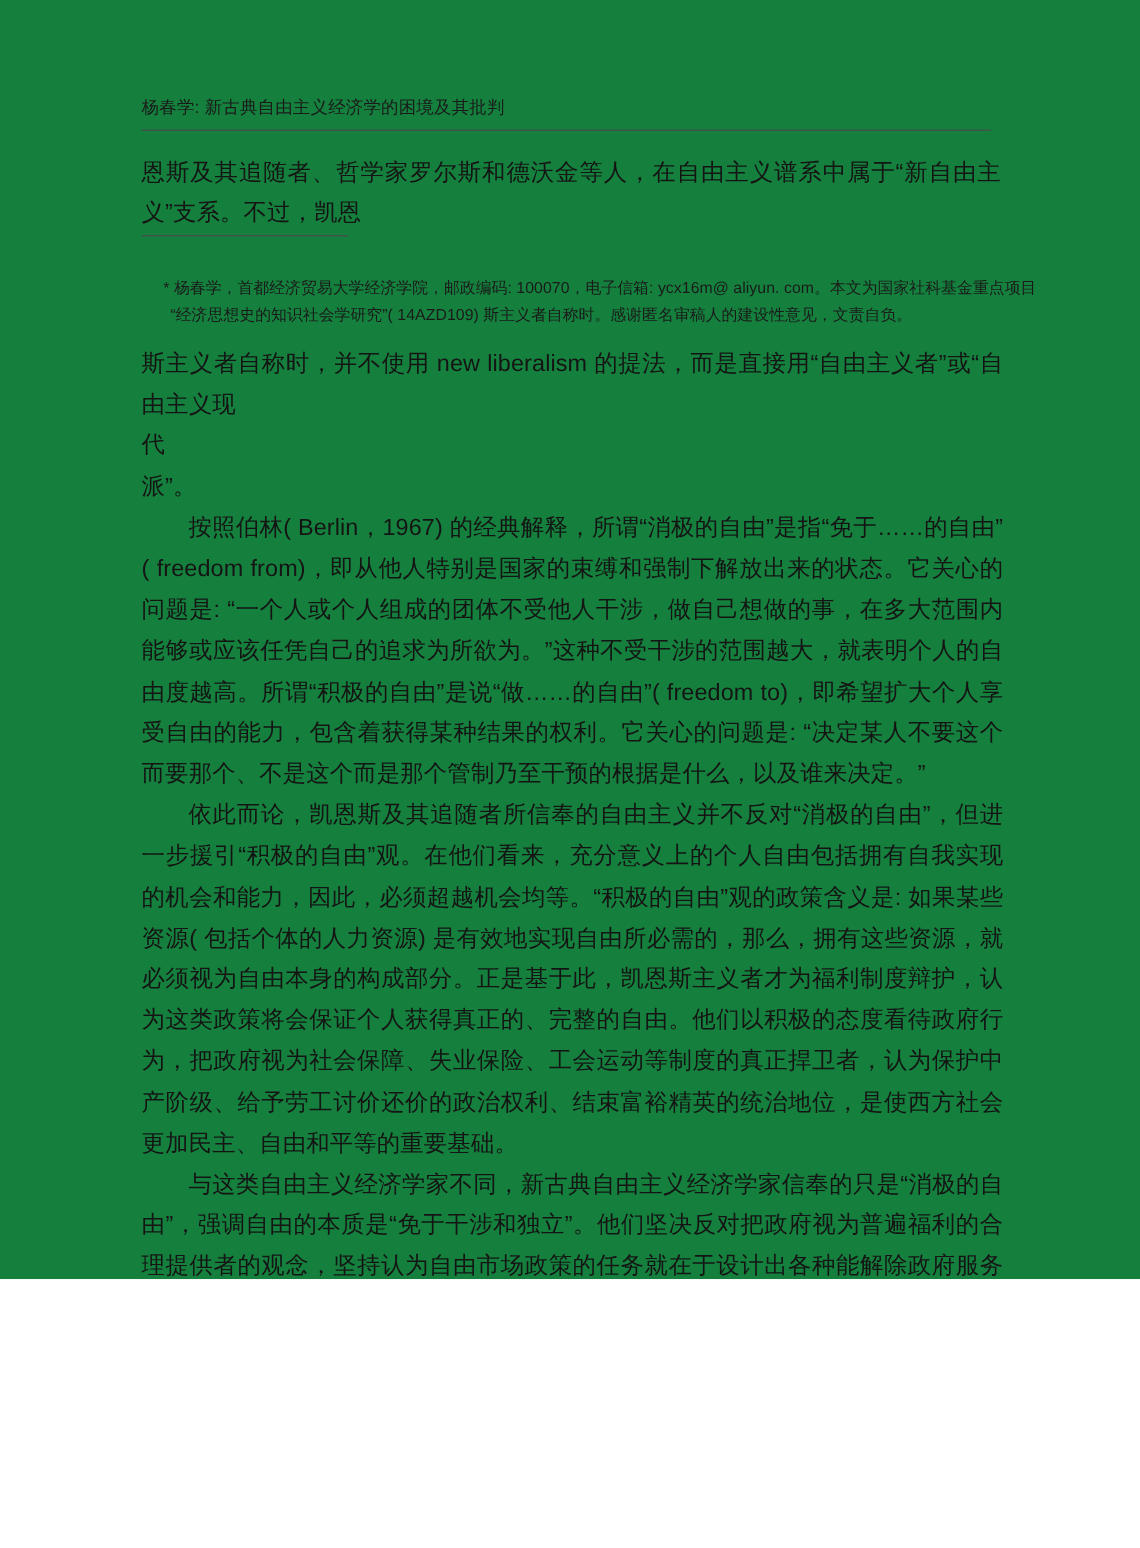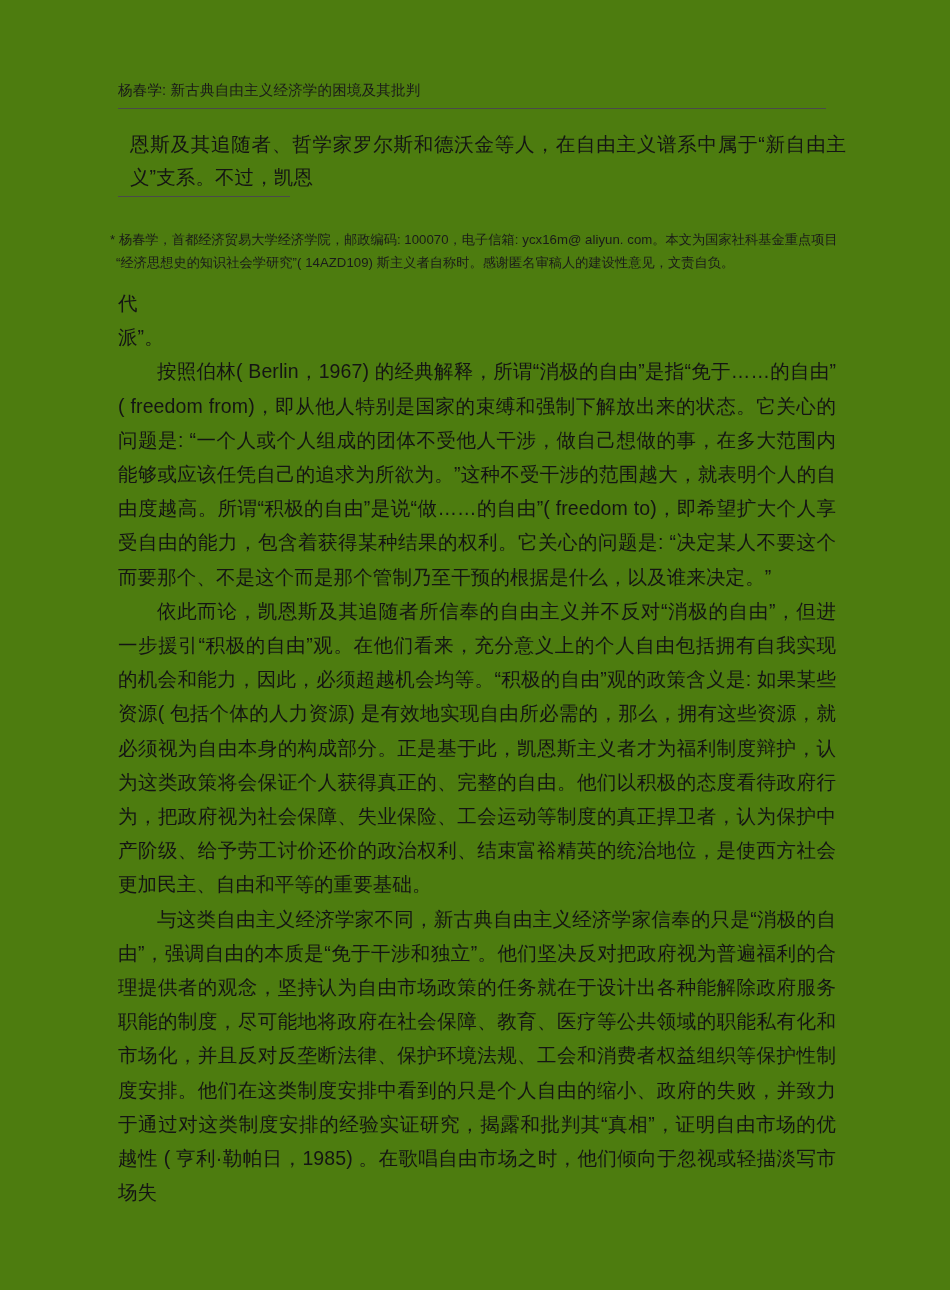--- a/index.html
+++ b/index.html
@@ -5,22 +5,22 @@
 <style>
   html, body {
     margin: 0;
     padding: 0;
     background: #ffffff;
   }
 
   .page {
     position: relative;
     width: 950px;
-    height: 1290px;
-    background: #4d7c0f;
+    height: 1066px;
+    background: #15803d;
     margin: 0 auto;
     overflow: hidden;
     font-family: "Liberation Sans", "DejaVu Sans", sans-serif;
     color: #141414;
     box-sizing: border-box;
   }
 
   
   .running-head {
     position: absolute;
@@ -46,37 +46,36 @@
   .carryover {
     position: absolute;
     left: 118px;
     top: 128px;
     width: 716px;
     font-size: 19.5px;
     line-height: 33px;
     letter-spacing: 0.1px;
     text-align: justify;
     text-justify: inter-ideograph;
-    margin-left: 12px;
   }
 
   
   .note-rule {
     position: absolute;
     left: 118px;
     top: 196px;
     width: 172px;
     height: 0;
     border-top: 1.2px solid #4a4a4a;
   }
 
   
   .footnote {
     position: absolute;
-    left: 110px;
+    left: 136px;
     top: 228px;
     width: 716px;
     font-size: 13.2px;
     line-height: 23px;
     color: #1a1a1a;
     letter-spacing: 0.05px;
   }
 
   .footnote .fn-line {
     display: block;
@@ -125,20 +124,21 @@
   <div class="carryover">恩斯及其追随者、哲学家罗尔斯和德沃金等人，在自由主义谱系中属于“新自由主义”支系。不过，凯恩</div>
 
   <div class="note-rule"></div>
 
   <div class="footnote">
     <span class="fn-line">* 杨春学，首都经济贸易大学经济学院，邮政编码: 100070，电子信箱: ycx16m@ aliyun. com。本文为国家社科基金重点项目</span>
     <span class="fn-line indent">“经济思想史的知识社会学研究”( 14AZD109) 斯主义者自称时。感谢匿名审稿人的建设性意见，文责自负。</span>
   </div>
 
   <div class="body-text">
+    <p>斯主义者自称时，并不使用 new liberalism 的提法，而是直接用“自由主义者”或“自由主义现</p>
     <p class="frag">代</p>
     <p class="frag">派”。</p>
     <p class="indent">按照伯林( Berlin，1967) 的经典解释，所谓“消极的自由”是指“免于……的自由”( freedom from)，即从他人特别是国家的束缚和强制下解放出来的状态。它关心的问题是: “一个人或个人组成的团体不受他人干涉，做自己想做的事，在多大范围内能够或应该任凭自己的追求为所欲为。”这种不受干涉的范围越大，就表明个人的自由度越高。所谓“积极的自由”是说“做……的自由”( freedom to)，即希望扩大个人享受自由的能力，包含着获得某种结果的权利。它关心的问题是: “决定某人不要这个而要那个、不是这个而是那个管制乃至干预的根据是什么，以及谁来决定。”</p>
     <p class="indent">依此而论，凯恩斯及其追随者所信奉的自由主义并不反对“消极的自由”，但进一步援引“积极的自由”观。在他们看来，充分意义上的个人自由包括拥有自我实现的机会和能力，因此，必须超越机会均等。“积极的自由”观的政策含义是: 如果某些资源( 包括个体的人力资源) 是有效地实现自由所必需的，那么，拥有这些资源，就必须视为自由本身的构成部分。正是基于此，凯恩斯主义者才为福利制度辩护，认为这类政策将会保证个人获得真正的、完整的自由。他们以积极的态度看待政府行为，把政府视为社会保障、失业保险、工会运动等制度的真正捍卫者，认为保护中产阶级、给予劳工讨价还价的政治权利、结束富裕精英的统治地位，是使西方社会更加民主、自由和平等的重要基础。</p>
     <p class="indent">与这类自由主义经济学家不同，新古典自由主义经济学家信奉的只是“消极的自由”，强调自由的本质是“免于干涉和独立”。他们坚决反对把政府视为普遍福利的合理提供者的观念，坚持认为自由市场政策的任务就在于设计出各种能解除政府服务职能的制度，尽可能地将政府在社会保障、教育、医疗等公共领域的职能私有化和市场化，并且反对反垄断法律、保护环境法规、工会和消费者权益组织等保护性制度安排。他们在这类制度安排中看到的只是个人自由的缩小、政府的失败，并致力于通过对这类制度安排的经验实证研究，揭露和批判其“真相”，证明自由市场的优越性 ( 亨利·勒帕日，1985) 。在歌唱自由市场之时，他们倾向于忽视或轻描淡写市场失</p>
   </div>
 
 </div>
 
 </body></html>

